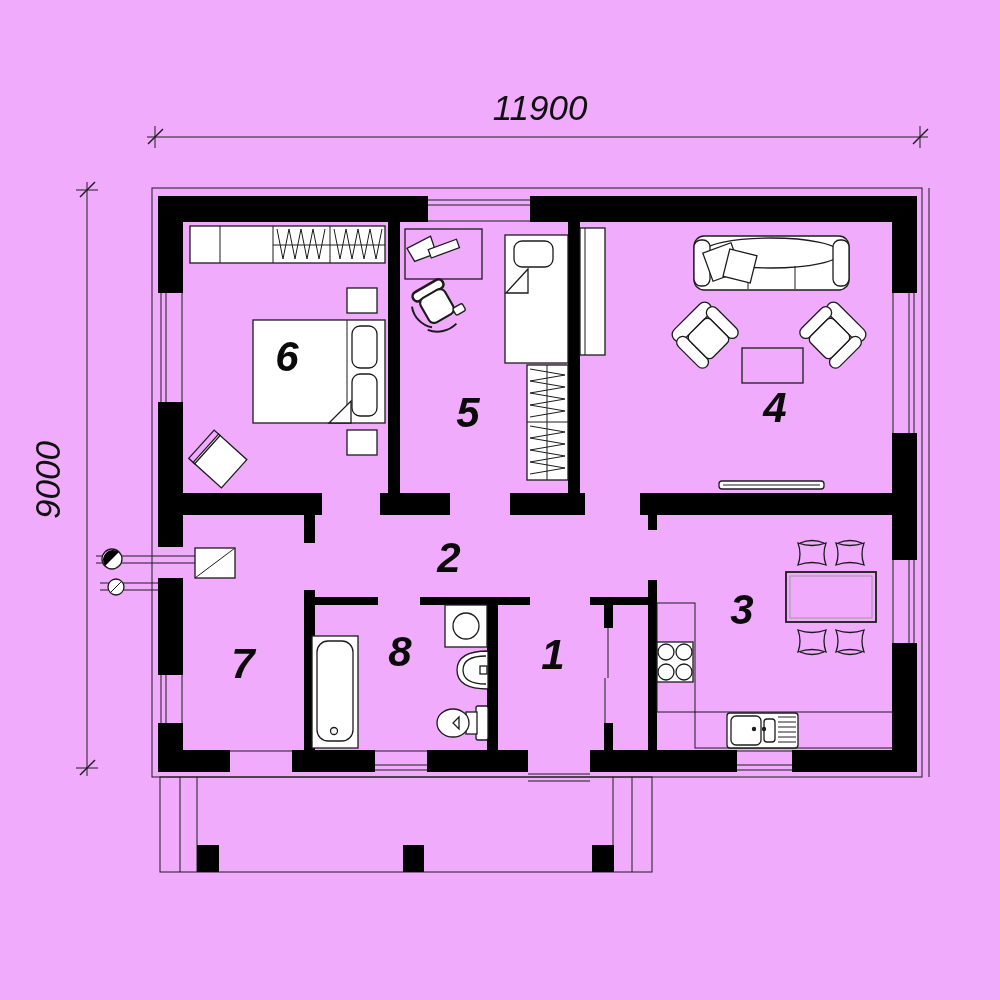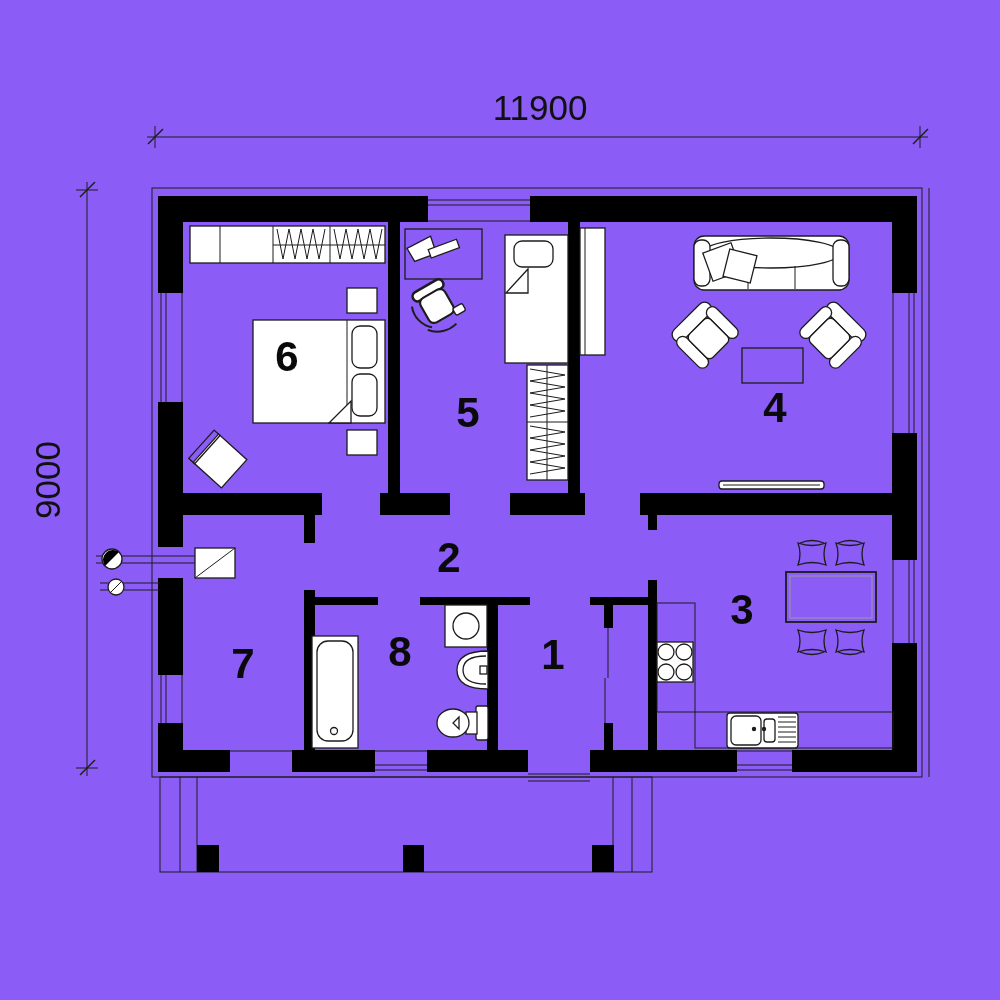--- a/index.html
+++ b/index.html
@@ -1,17 +1,17 @@
 <!DOCTYPE html>
 <html><head>
 <meta charset="utf-8">
 <style>
   html,body{margin:0;padding:0;background:#ffffff;}
-  .page{width:1000px;height:1000px;position:relative;background:#8b5cf6;
-        font-family:"Liberation Sans", sans-serif;}
+  .page{width:1000px;height:1000px;position:relative;background:#f0abfc;
+        font-family:"Liberation Sans", sans-serif;font-style:italic;}
   svg{display:block;}
   .wall{fill:#000;stroke:none;}
   .thin{stroke:#1c1c1c;stroke-width:1;fill:none;}
   .thin2{stroke:#1c1c1c;stroke-width:1.4;fill:none;}
   .furn{stroke:#1c1c1c;stroke-width:1.3;fill:#fff;}
   .furnN{stroke:#1c1c1c;stroke-width:1.3;fill:none;}
   .roomnum{font-family:"Liberation Sans",sans-serif;font-size:42px;font-weight:bold;
            fill:#0a0a0a;text-anchor:middle;}
   .dimtxt{font-family:"Liberation Sans",sans-serif;font-size:35px;fill:#111;
           text-anchor:middle;}

